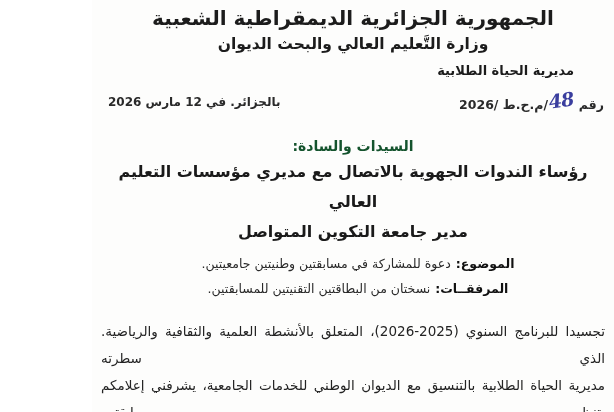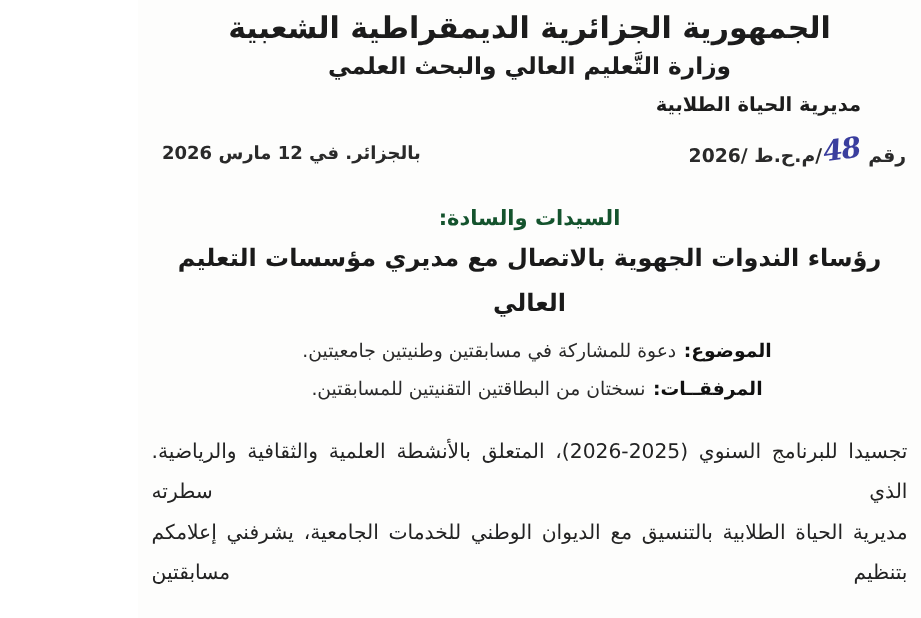--- a/index.html
+++ b/index.html
@@ -128,36 +128,37 @@
     text-align-last: justify;
   }
 </style>
 </head>
 <body>
 
 <div class="page">
 
   <div class="letterhead">
     <div class="republic-title">الجمهورية الجزائرية الديمقراطية الشعبية</div>
-    <div class="ministry-title">وزارة التَّعليم العالي والبحث العلمي</div>
+    <div class="ministry-title">وزارة التَّعليم العالي والبحث الديوان</div>
   </div>
 
   <div class="directorate-line">مديرية الحياة الطلابية</div>
 
   <div class="ref-date-row">
     <div class="ref-number">
       <span>رقم</span>
       <span class="handwritten-number" style="color:#3a3e9e">48</span><span>/م.ح.ط /2026</span>
     </div>
     <div class="date-line">بالجزائر. في 12 مارس 2026</div>
   </div>
 
   <div class="recipients">
     <div class="salutation">السيدات والسادة:</div>
     <div class="recipient-line">رؤساء الندوات الجهوية بالاتصال مع مديري مؤسسات التعليم العالي</div>
+    <div class="recipient-line">مدير جامعة التكوين المتواصل</div>
   </div>
 
   <div class="subject-block">
     <div class="subject-row">
       <span class="label">الموضوع:</span><span>دعوة للمشاركة في مسابقتين وطنيتين جامعيتين.</span>
     </div>
     <div class="subject-row">
       <span class="label">المرفقــات:</span><span>نسختان من البطاقتين التقنيتين للمسابقتين.</span>
     </div>
   </div>

